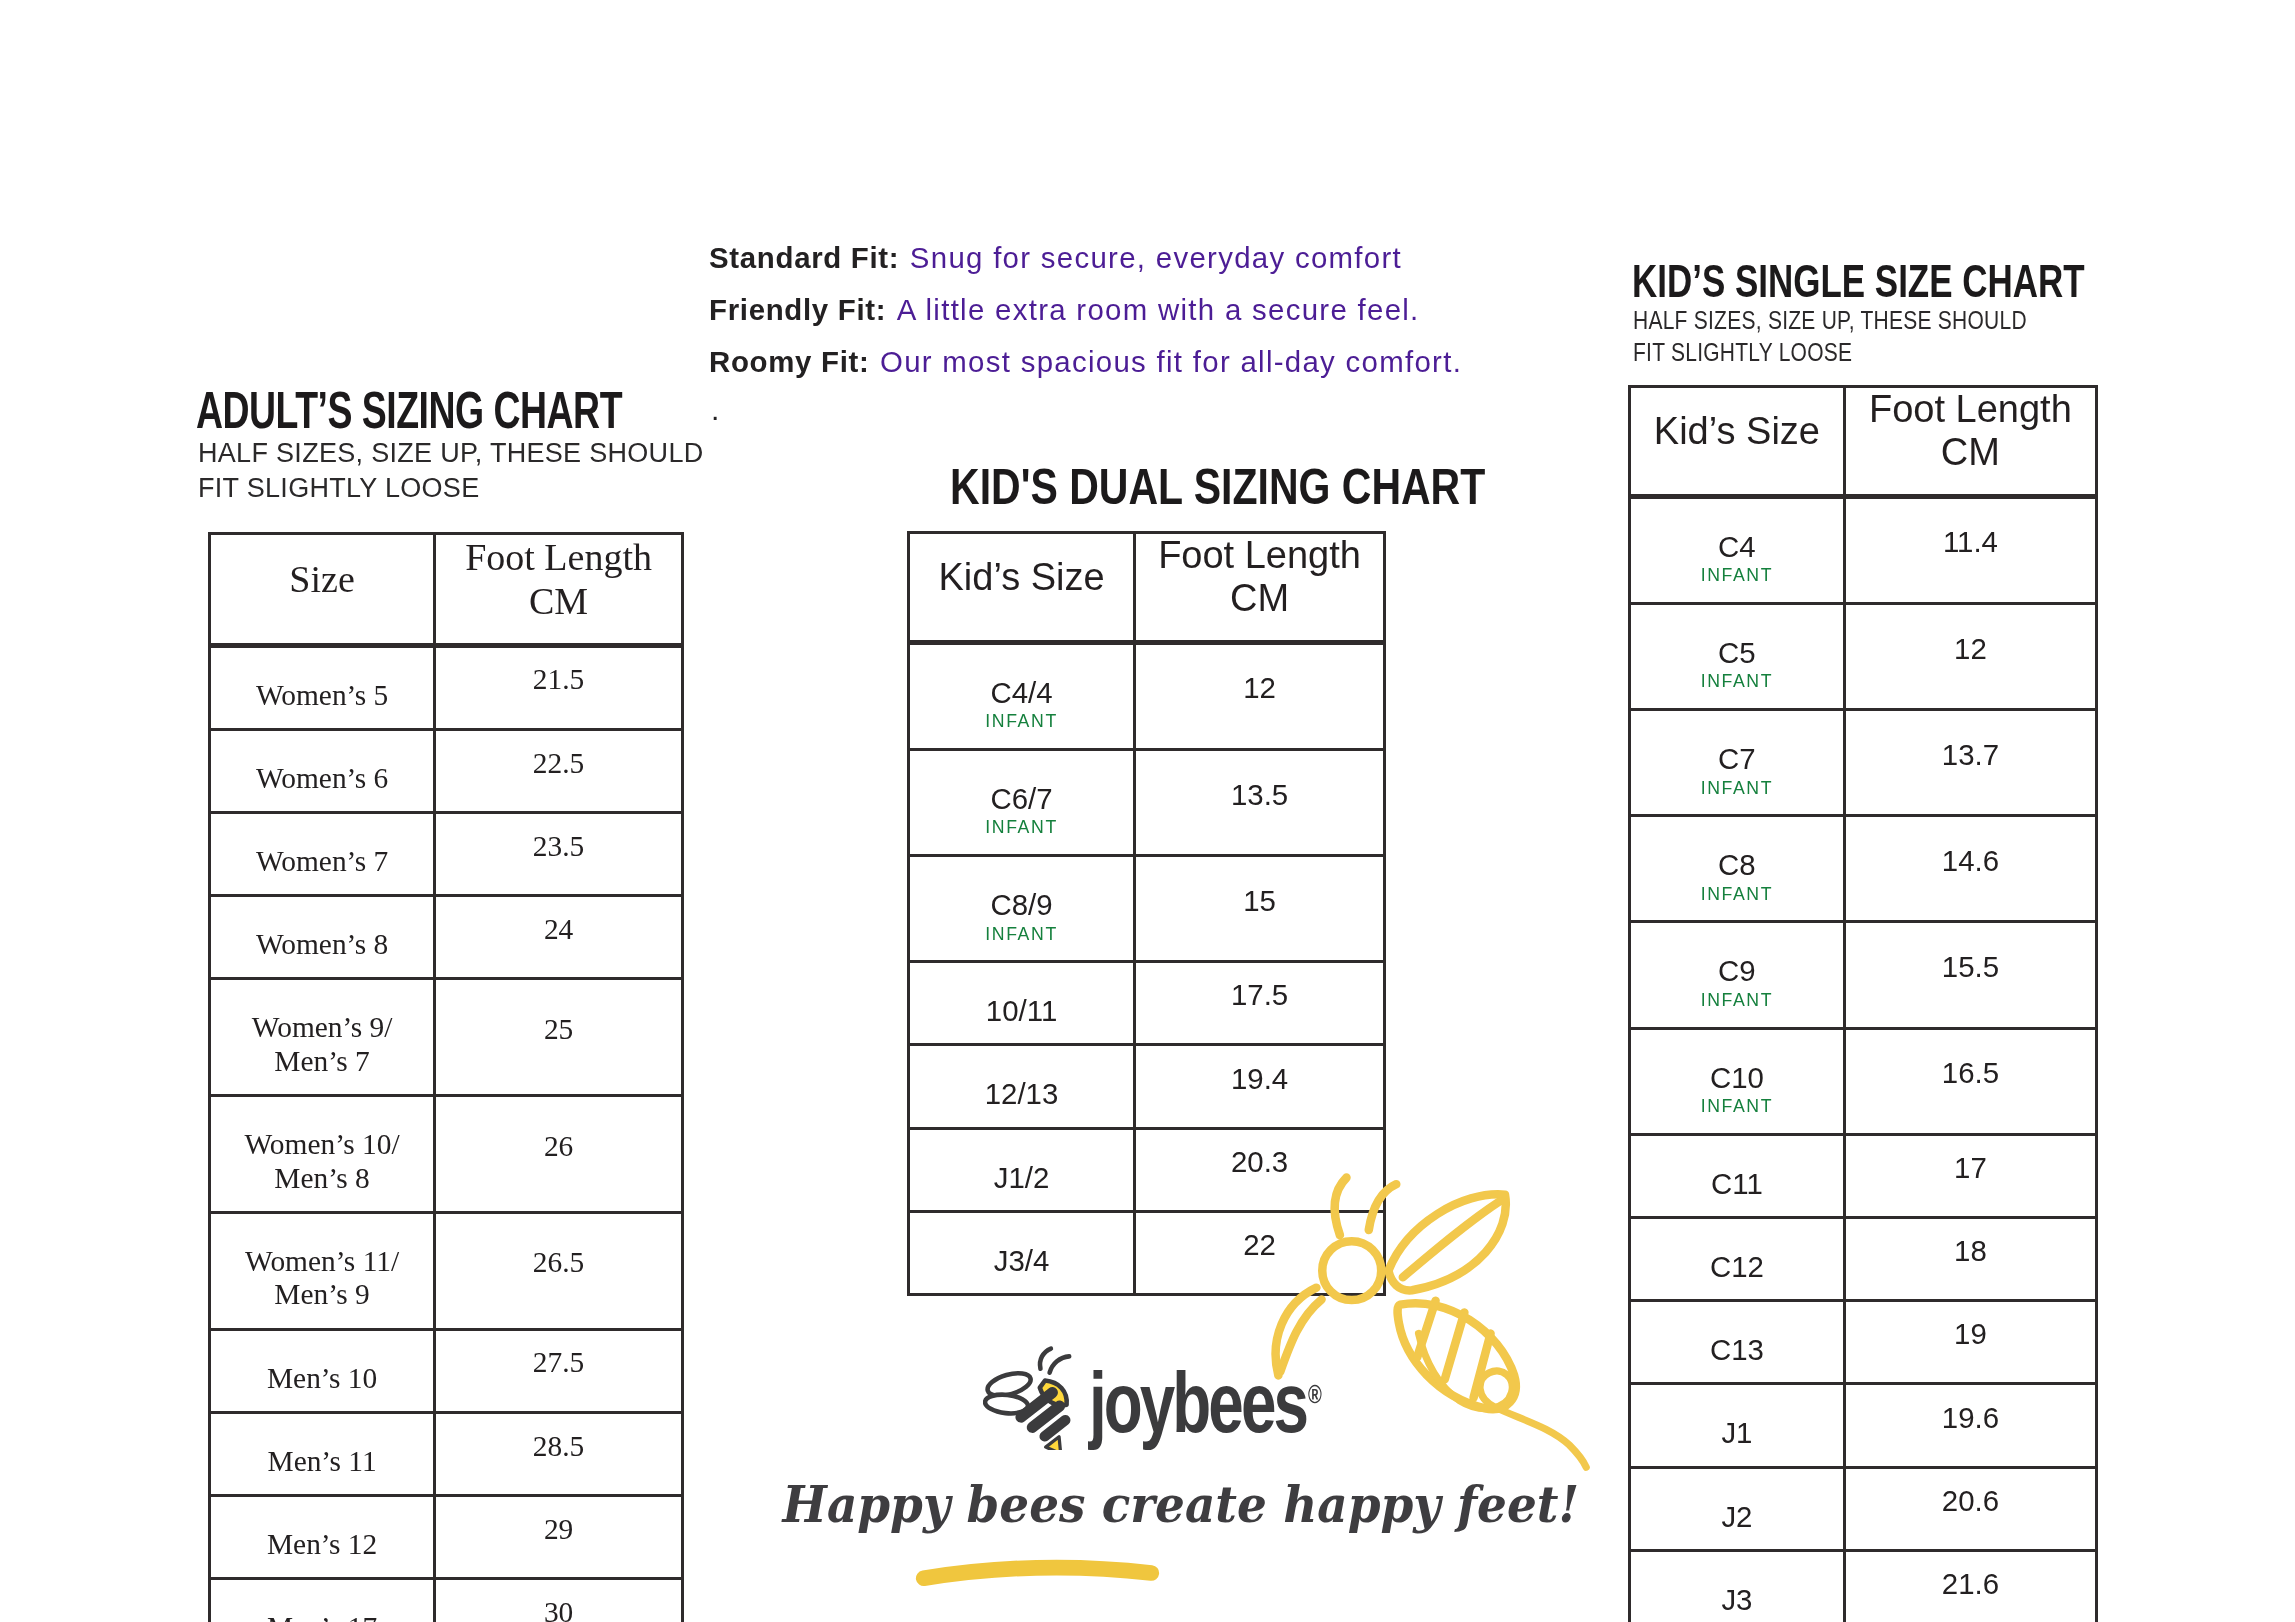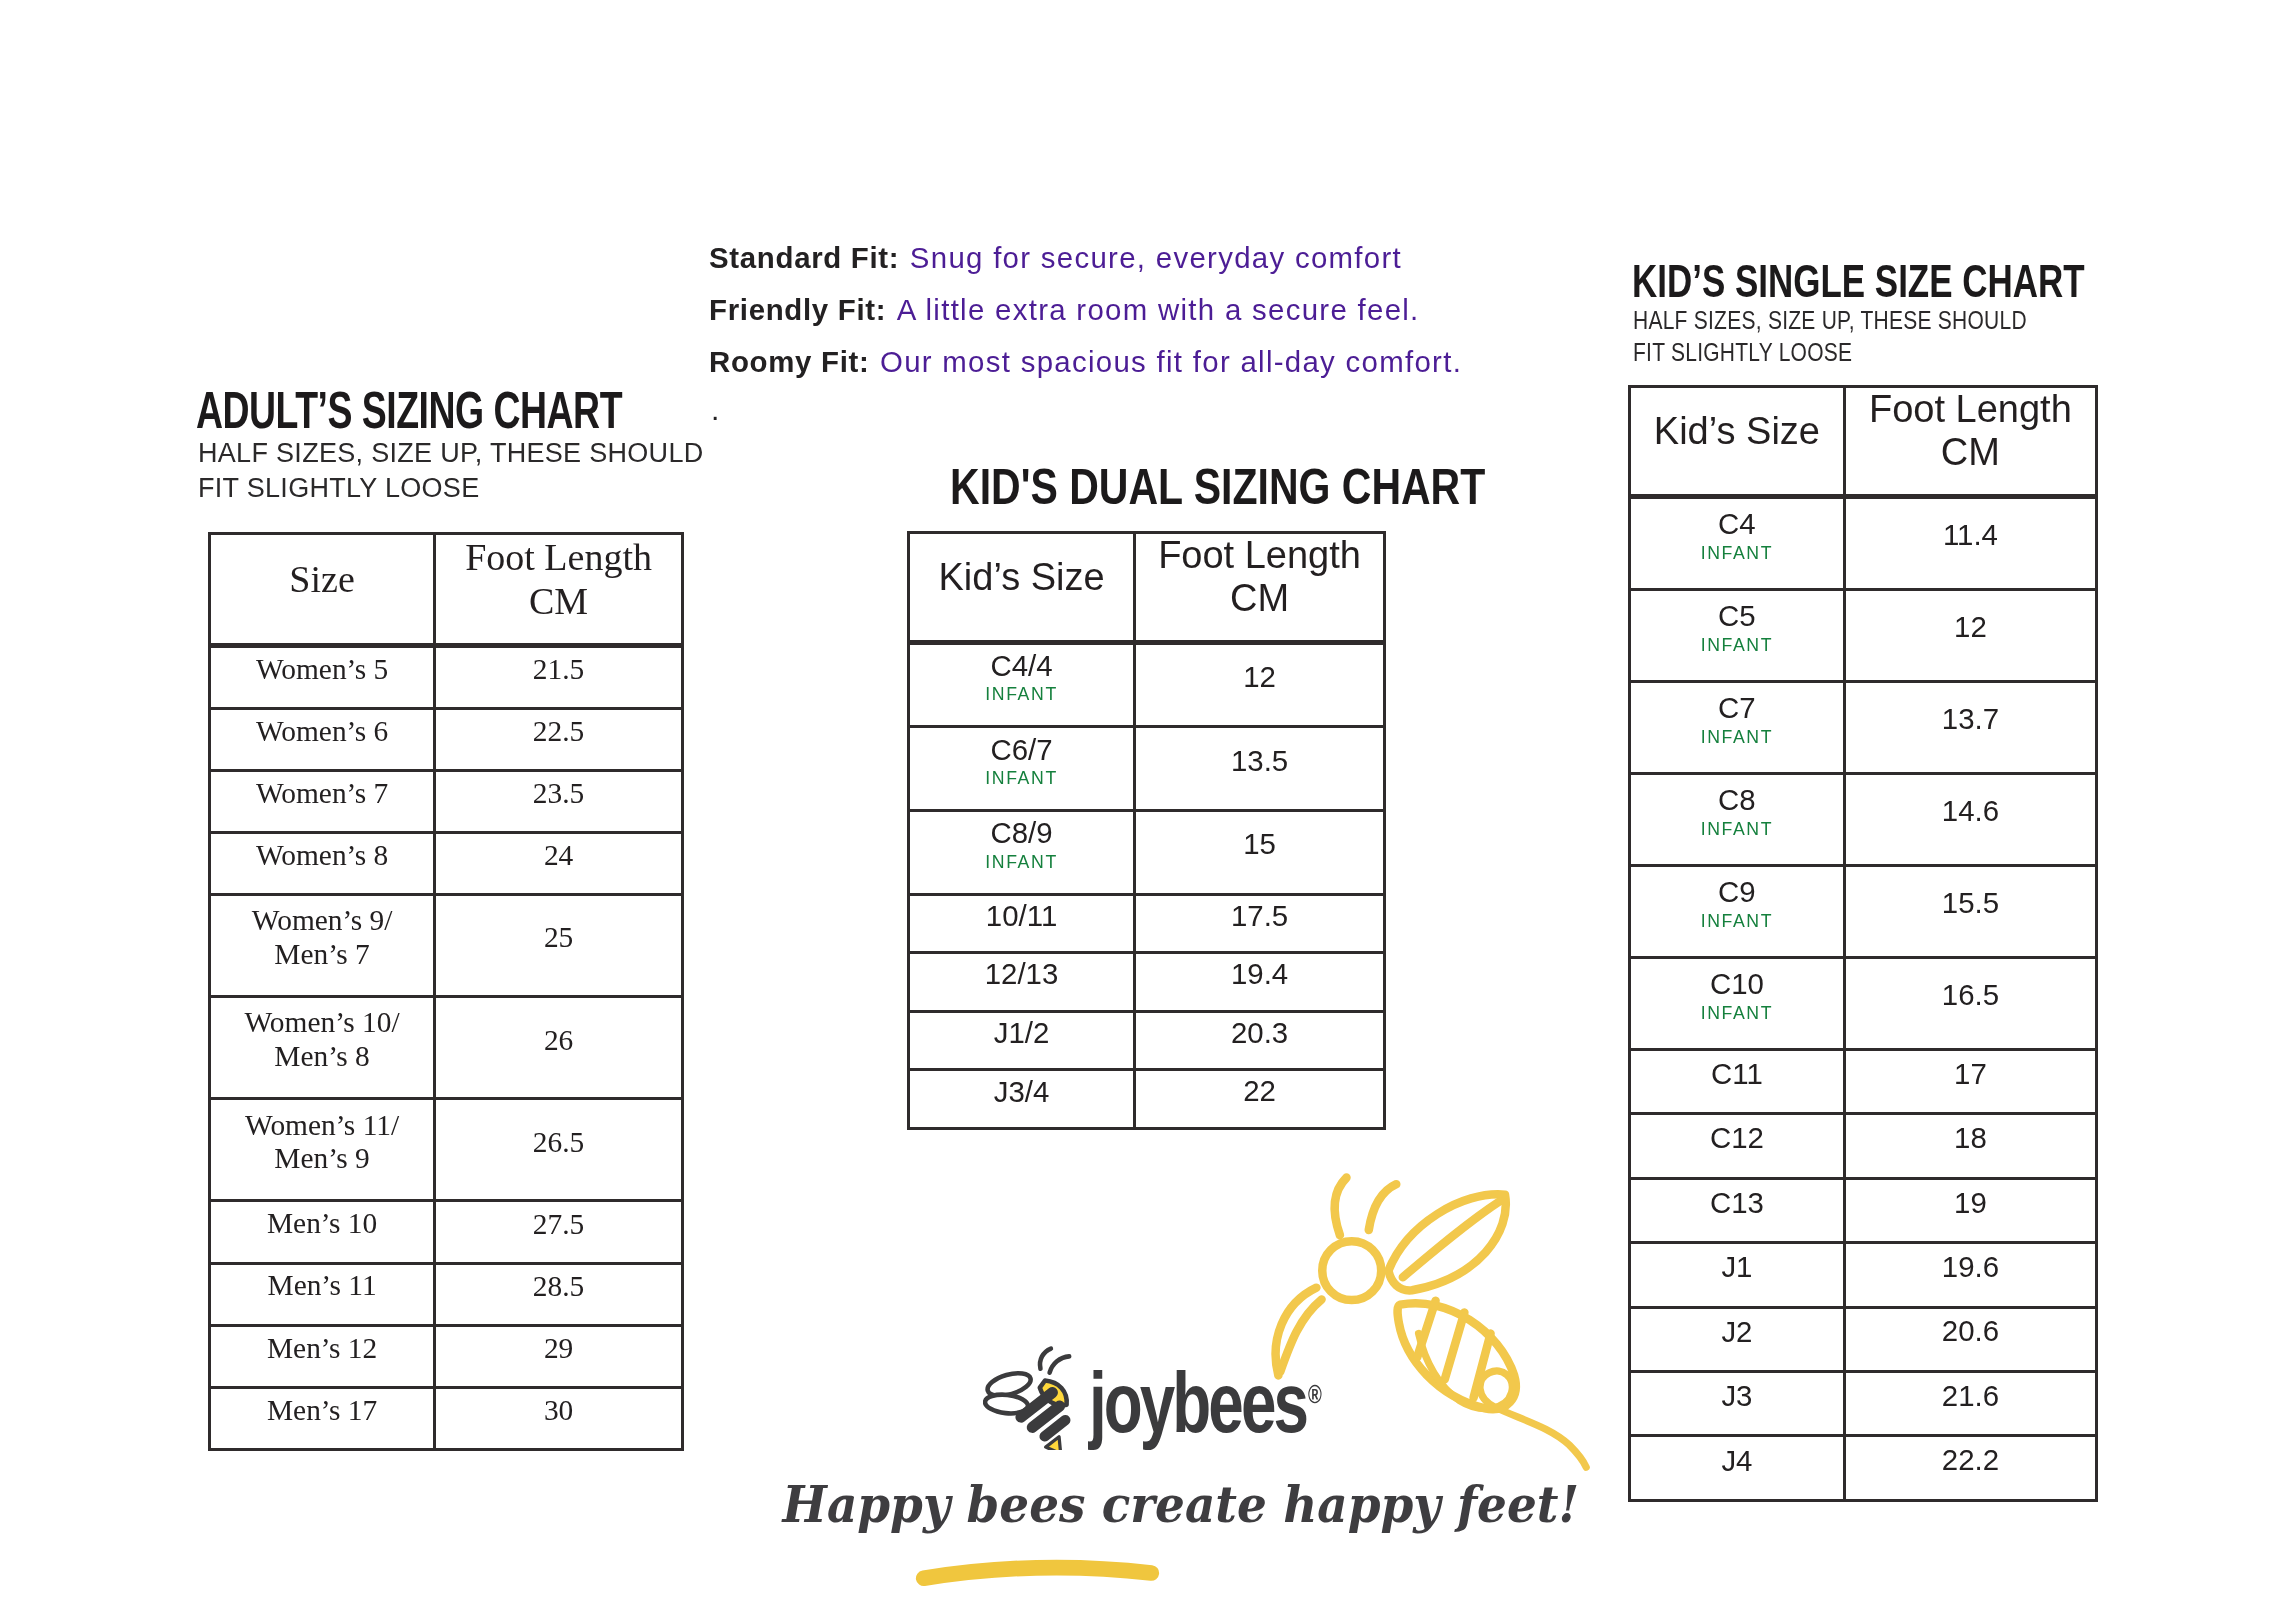--- a/index.html
+++ b/index.html
@@ -31,21 +31,21 @@
   .fit-line b{ letter-spacing:0.7px;}
   .fit-line span{ margin-left:10.5px; color:#4c1d95;}
   .stray-period{ position:absolute; left:711px; top:393px; font-size:30px; color:#232122;}
   
   table.sz{ position:absolute; border-collapse:collapse; table-layout:fixed; background:#fff;}
   table.sz th, table.sz td{
     border:3.3px solid #2f2b2c; text-align:center; vertical-align:middle; padding:0 3.9px 15.7px 3.9px;
   }
   table.sz thead th{ font-weight:400; font-size:38px; border-bottom-width:5.9px; padding-bottom:19.6px;}
   table.sz td{ font-size:29.4px; color:#232021;}
-  td .main{ display:block; white-space:pre-line; line-height:1.14;}
+  td .main{ display:block; white-space:pre-line; line-height:1.14;margin-top:31px;}
   td .sub{ display:block; font-size:17.7px; letter-spacing:1.6px; margin-top:2px; color:#15803d;}
   #adult-table{ left:208px; top:532px; width:476px; height:919px;font-family:Liberation Serif, serif;}
   #adult-table thead th{ height:60px;}
   #dual-table{ left:907px; top:531px; width:479px; height:599px;}
   #dual-table thead th{ height:77px;}
   #single-table{ left:1628px; top:385px; width:470px; height:1117px;}
   #single-table thead th{ height:63px;}
   
   .big-bee{ position:absolute; left:1243px; top:1171px;}
   .logo-bee{ position:absolute; left:983px; top:1345px;}

